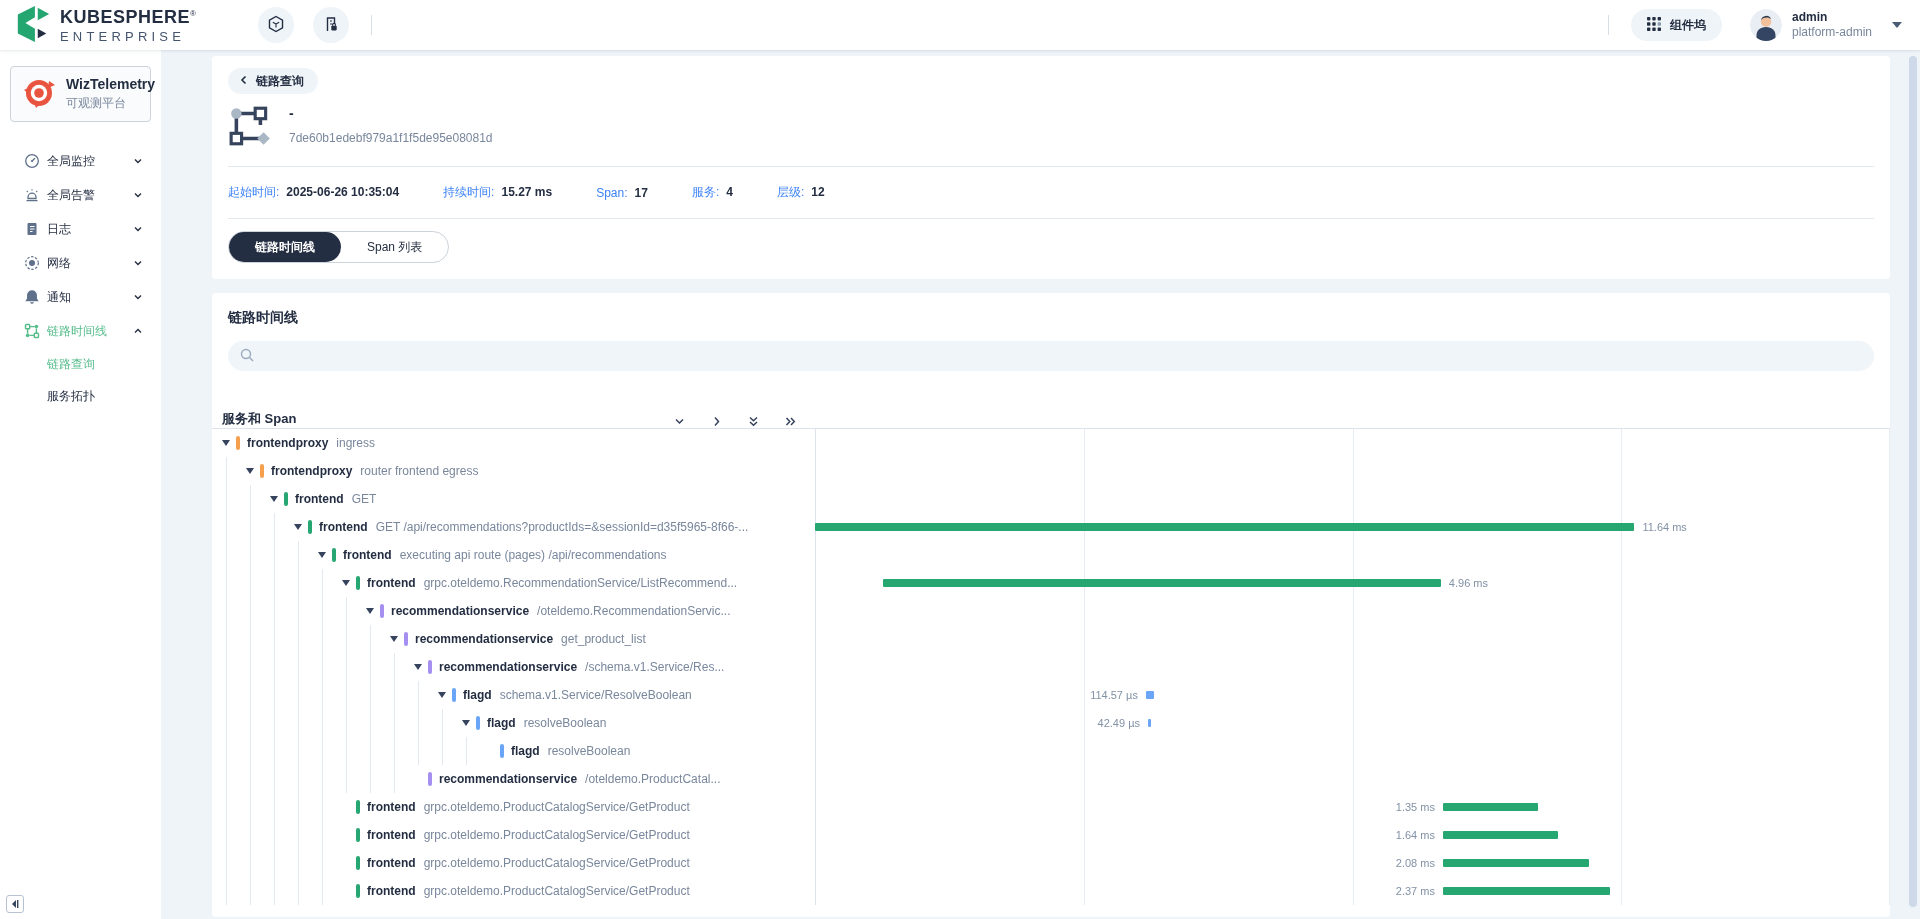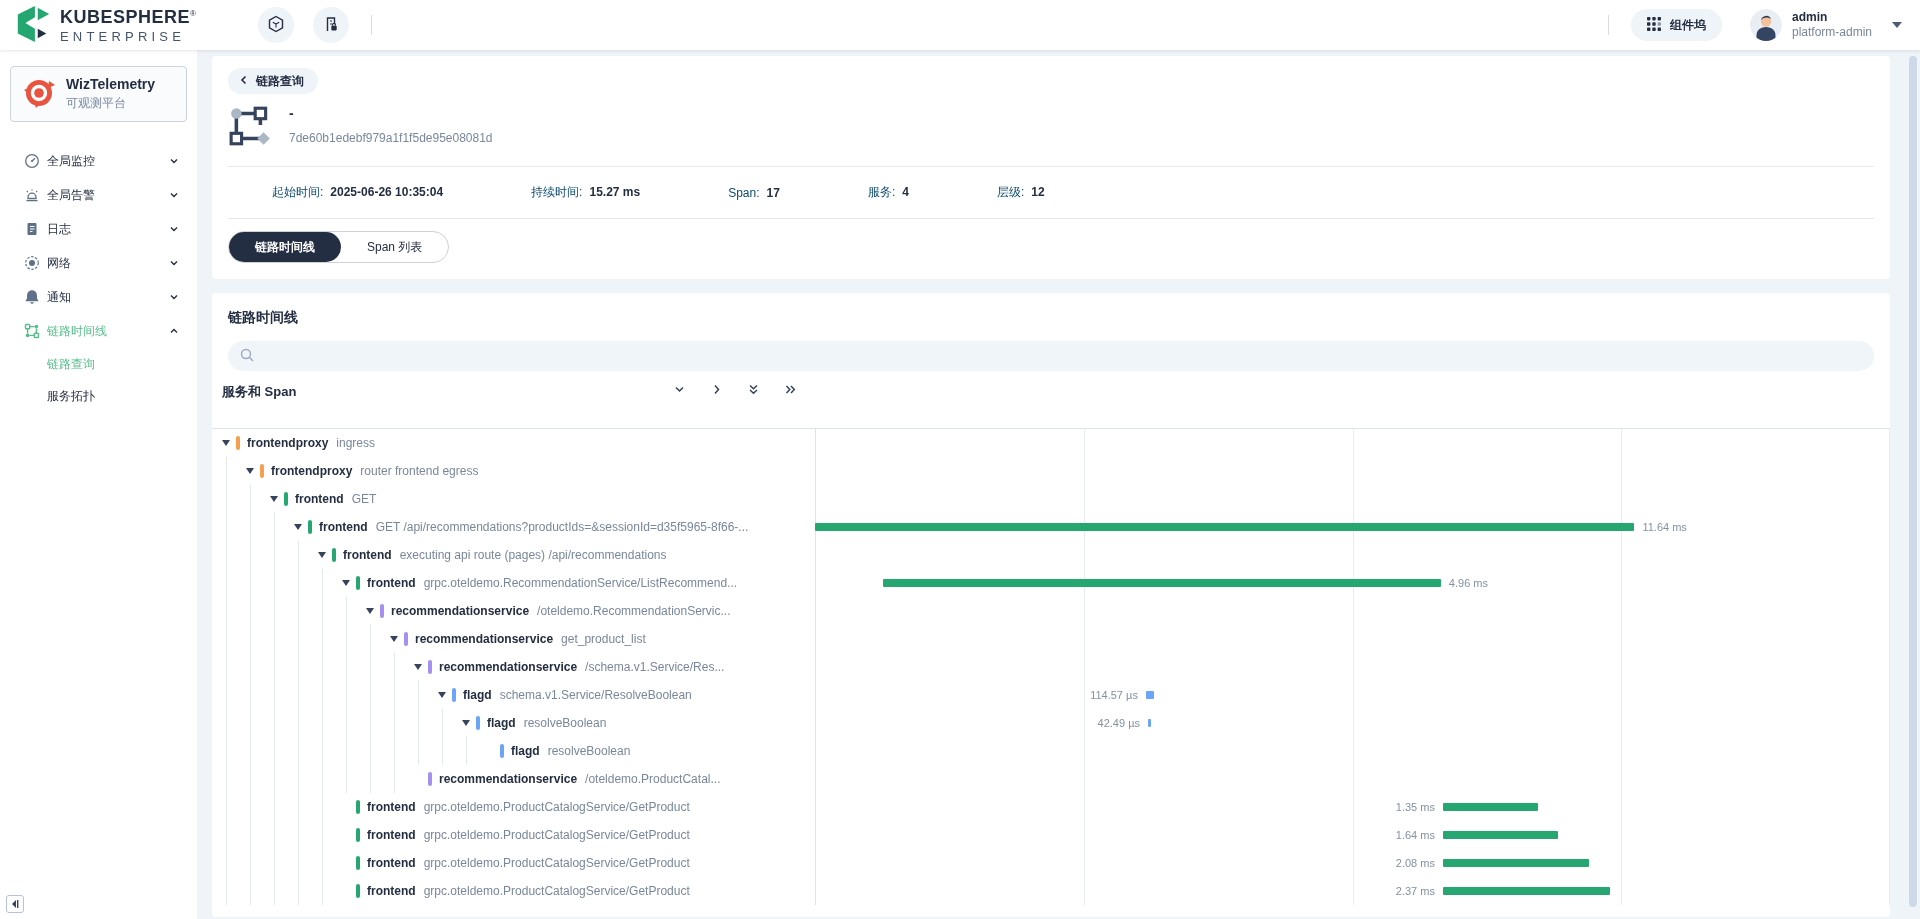--- a/index.html
+++ b/index.html
@@ -19,21 +19,21 @@
   .v-div { width:1px; height:20px; background:#d8dee7; margin-left:22px; }
   .topbar-right { margin-left:auto; display:flex; align-items:center; margin-right:18px; }
   .dock-btn { display:flex; align-items:center; gap:9px; height:32px; padding:0 16px; border-radius:16px; background:#eff4f9; font-weight:700; color:#242e42; cursor:pointer; margin-left:22px; }
   .avatar { width:32px; height:32px; border-radius:50%; overflow:hidden; margin-left:28px; cursor:pointer; flex:none; }
   .user-block { margin-left:10px; line-height:1.25; cursor:pointer; }
   .user-name { font-weight:700; font-size:12px; color:#242e42; }
   .user-role { font-size:12px; color:#79879c; }
   .user-caret { width:0; height:0; border-left:5px solid transparent; border-right:5px solid transparent; border-top:6px solid #4a5b76; margin-left:20px; cursor:pointer; }
 
   
-  .sidebar { position:absolute; top:50px; left:0; bottom:0; width:197px; background:#fff; z-index:20; }
+  .sidebar { position:absolute; top:50px; left:0; bottom:0; width:161px; background:#fff; z-index:20; }
   .product-card { margin:16px 10px 22px 10px; height:56px; background:#f9fbfd; border:1px solid #ccd3db; border-radius:4px; display:flex; align-items:center; padding:0 11px; gap:10px; cursor:pointer; }
   .product-name { font-size:14px; font-weight:700; color:#242e42; }
   .product-sub { font-size:12px; color:#79879c; margin-top:3px; }
   .nav-item { height:34px; display:flex; align-items:center; padding:0 18px 0 24px; cursor:pointer; color:#242e42; }
   .nav-item .ic { width:16px; height:16px; margin-right:7px; display:flex; align-items:center; }
   .nav-item .lb { font-size:12px; }
   .nav-item .chev { margin-left:auto; display:flex; }
   .nav-item.active { color:#55bc8a; }
   .subnav-item { height:32px; display:flex; align-items:center; padding-left:47px; font-size:12px; color:#242e42; cursor:pointer; }
   .subnav-item.active { color:#55bc8a; }
@@ -41,34 +41,34 @@
   
   .content { position:absolute; left:212px; top:56px; width:1678px; z-index:5; }
   .card { background:#fff; border-radius:4px; }
 
   .trace-card { padding:12px 16px 0 16px; }
   .back-pill { display:inline-flex; align-items:center; gap:7px; height:26px; padding:0 14px 0 11px; border-radius:14px; background:#eff4f9; font-weight:700; font-size:12px; color:#242e42; cursor:pointer; }
   .title-row { display:flex; margin-top:9px; gap:15px; }
   .trace-title { font-size:14px; font-weight:700; margin-top:2px; }
   .trace-id { font-size:12px; color:#79879c; margin-top:10px; }
   .stats-row { border-top:1px solid #e3e9ef; margin-top:14px; height:52px; display:flex; align-items:center; gap:44px; }
-  .stat .lbl { color:#0c4a6e;margin-left:44px; }
+  .stat .lbl { color:#3b82f6; }
   .stat .val { font-weight:700; color:#242e42; margin-left:7px; }
   .tabs-row { border-top:1px solid #e3e9ef; padding:12px 0 16px 0; }
   .tab-group { display:inline-flex; border:1px solid #ccd3db; border-radius:16px; background:#fff; }
   .tab { height:30px; padding:0 26px; display:flex; align-items:center; border-radius:15px; font-size:12px; color:#242e42; cursor:pointer; }
   .tab.active { background:#242e42; color:#fff; font-weight:700; }
 
   .timeline-card { margin-top:14px; padding-top:16px; padding-bottom:12px; }
   .tl-title { font-size:14px; font-weight:700; margin:0 16px 14px 16px; }
   .searchbox { margin:0 16px; height:30px; border-radius:15px; background:#f0f5f9; display:flex; align-items:center; padding:0 12px; gap:8px; }
   .searchbox input { flex:1; border:none; outline:none; background:transparent; font-size:12px; color:#242e42; font-family:inherit; }
 
   .panel-header { margin-top:12px; height:46px; display:flex; border-bottom:1px solid #dce3ec; }
-  .tree-head { width:603px; flex:none; display:flex; align-items:flex-start; padding:0 18px 0 10px; }
+  .tree-head { width:603px; flex:none; display:flex; align-items:flex-end; padding:0 18px 0 10px; }
   .tree-head .th-label { font-size:13px; font-weight:700; }
   .tree-controls { margin-left:auto; display:flex; gap:24px; align-items:center; }
   .tree-controls .ctrl { display:flex; cursor:pointer; }
   .time-head { flex:1; position:relative; border-left:1px solid #dce3ec; }
   .axis-label { position:absolute; top:15px; font-weight:700; font-size:12px; color:#242e42; white-space:nowrap; }
 
   .panel-body { position:relative; }
   .grid-layer { position:absolute; left:603px; right:0; top:0; bottom:0; }
   .grid-line { position:absolute; top:0; bottom:0; width:1px; background:#e8edf3; }
   .grid-line.edge { background:#dce3ec; }

